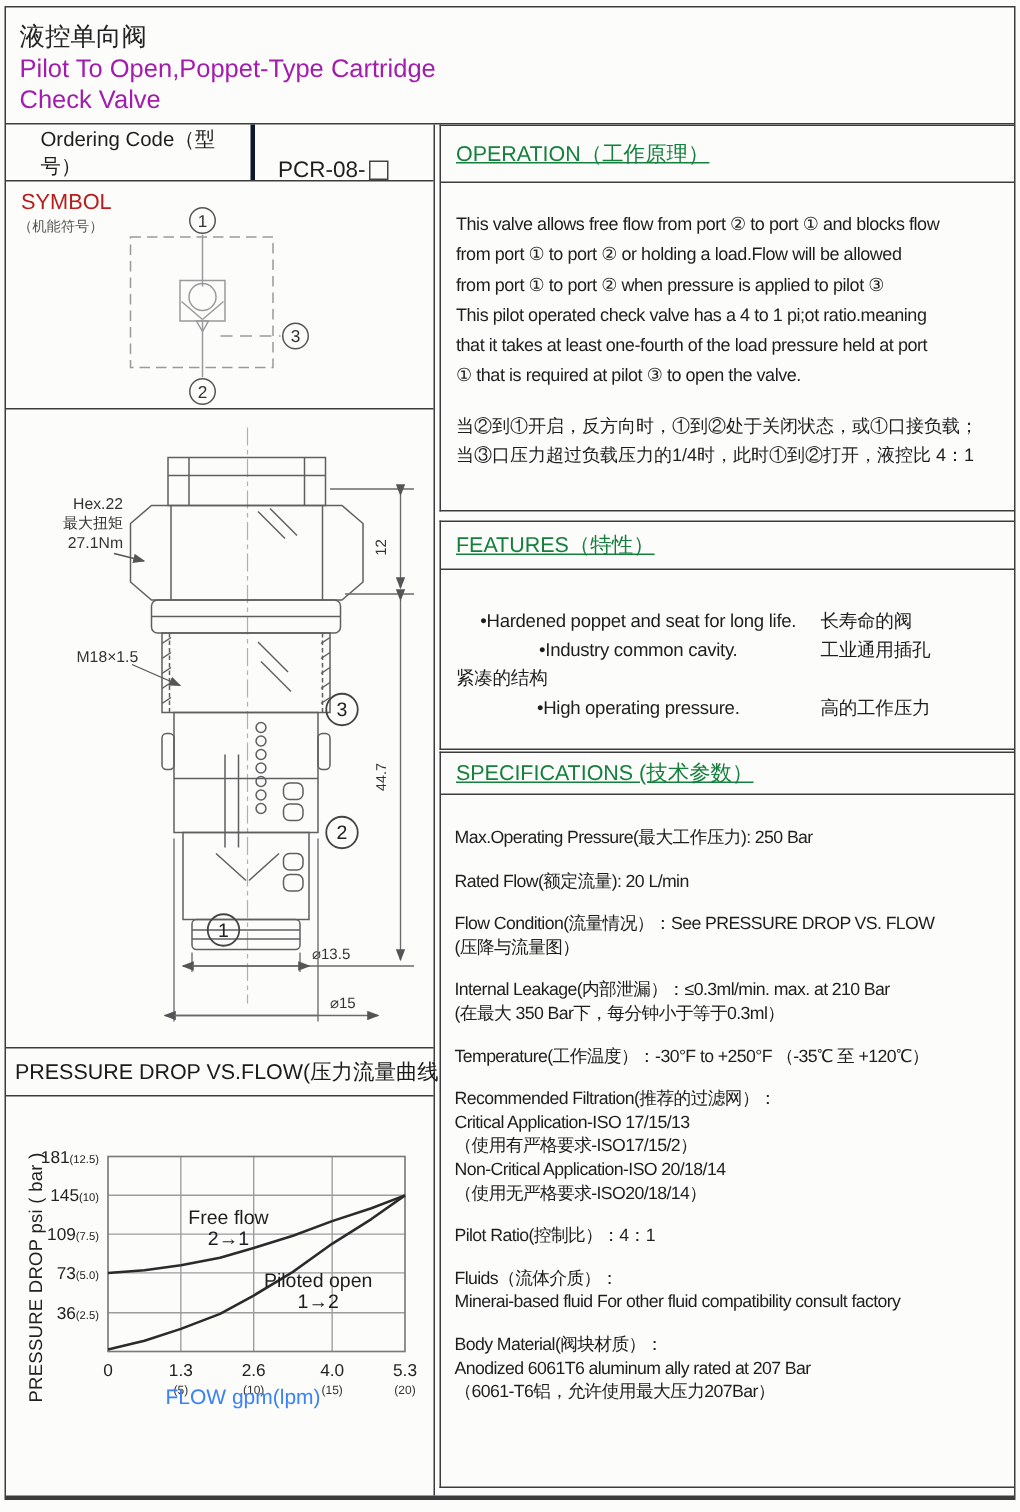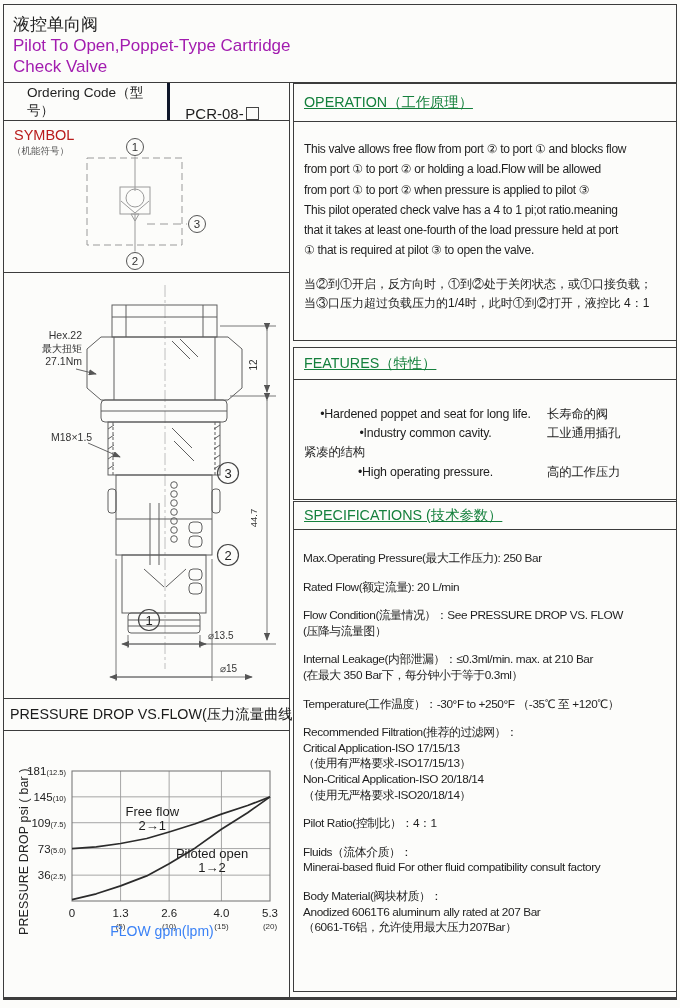--- a/index.html
+++ b/index.html
@@ -345,21 +345,21 @@
           <div class="spec-group">
             <div class="spec-line">Internal Leakage(内部泄漏）：≤0.3ml/min. max. at 210 Bar</div>
             <div class="spec-line">(在最大 350 Bar下，每分钟小于等于0.3ml）</div>
           </div>
           <div class="spec-group">
             <div class="spec-line">Temperature(工作温度）：-30°F to +250°F （-35℃ 至 +120℃）</div>
           </div>
           <div class="spec-group">
             <div class="spec-line">Recommended Filtration(推荐的过滤网）：</div>
             <div class="spec-line">Critical Application-ISO 17/15/13</div>
-            <div class="spec-line">（使用有严格要求-ISO17/15/13）</div>
+            <div class="spec-line">（使用有严格要求-ISO17/15/2）</div>
             <div class="spec-line">Non-Critical Application-ISO 20/18/14</div>
             <div class="spec-line">（使用无严格要求-ISO20/18/14）</div>
           </div>
           <div class="spec-group">
             <div class="spec-line">Pilot Ratio(控制比）：4：1</div>
           </div>
           <div class="spec-group">
             <div class="spec-line">Fluids（流体介质）：</div>
             <div class="spec-line">Minerai-based fluid For other  fluid compatibility consult  factory</div>
           </div>

